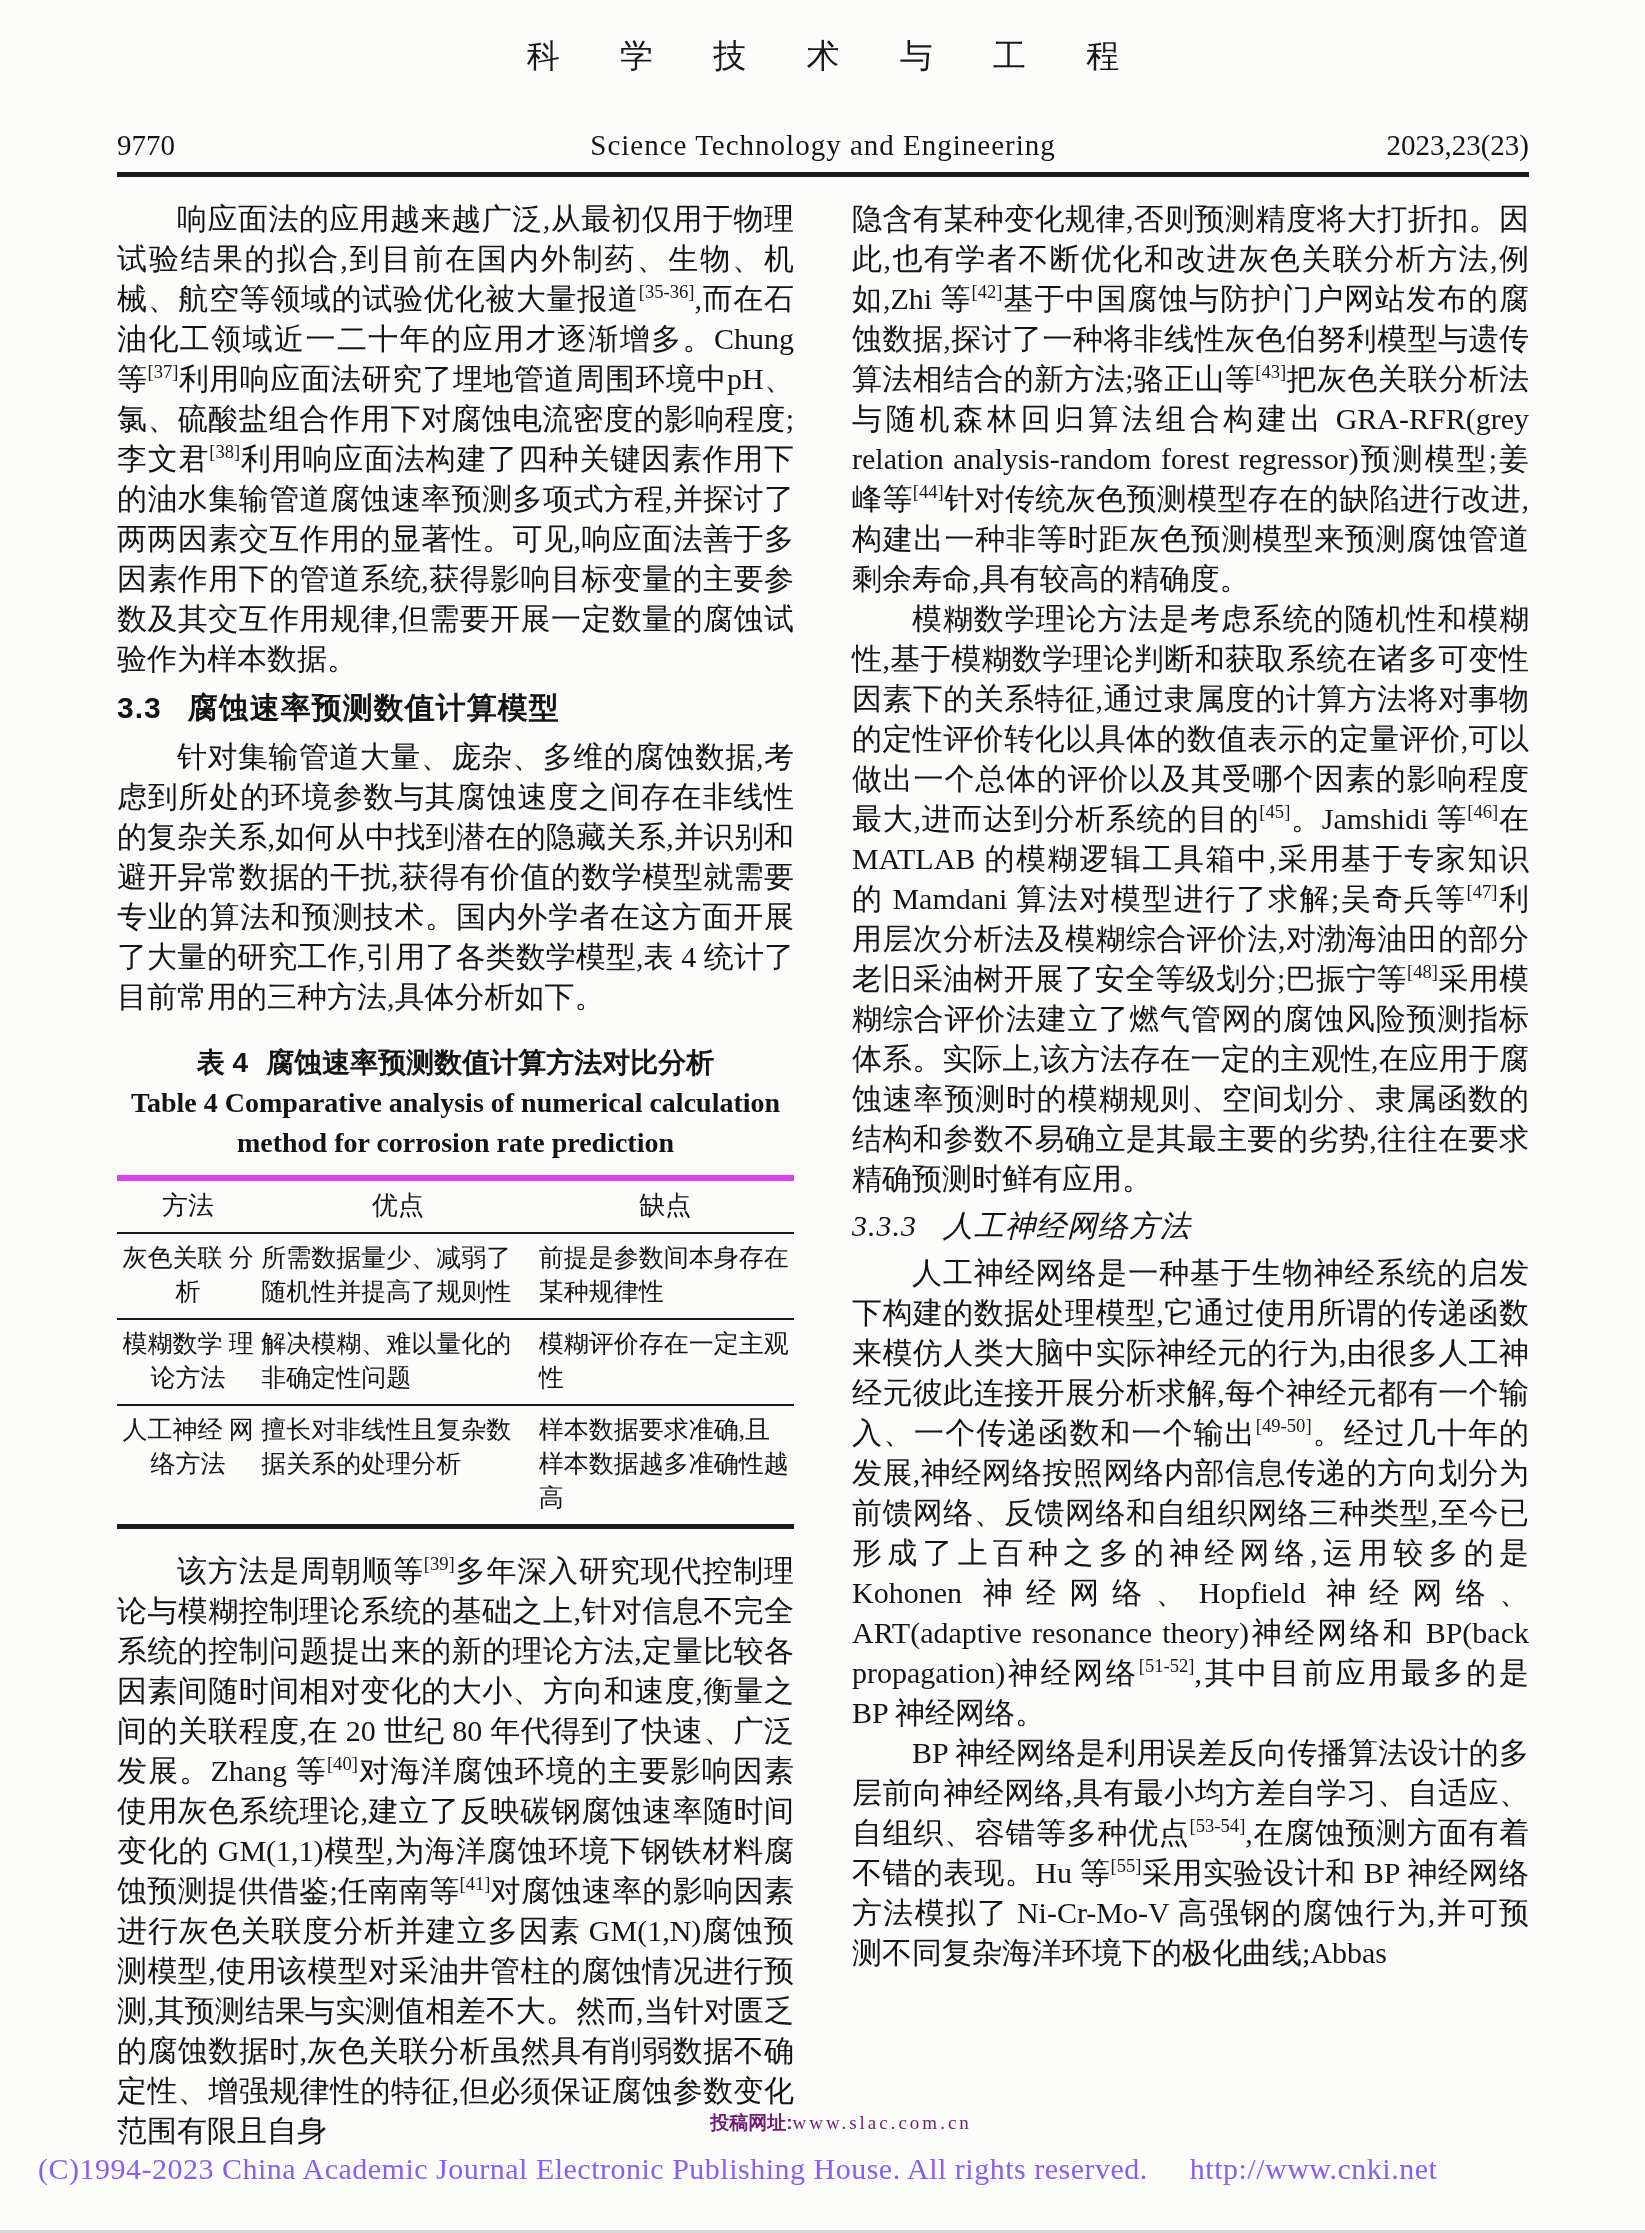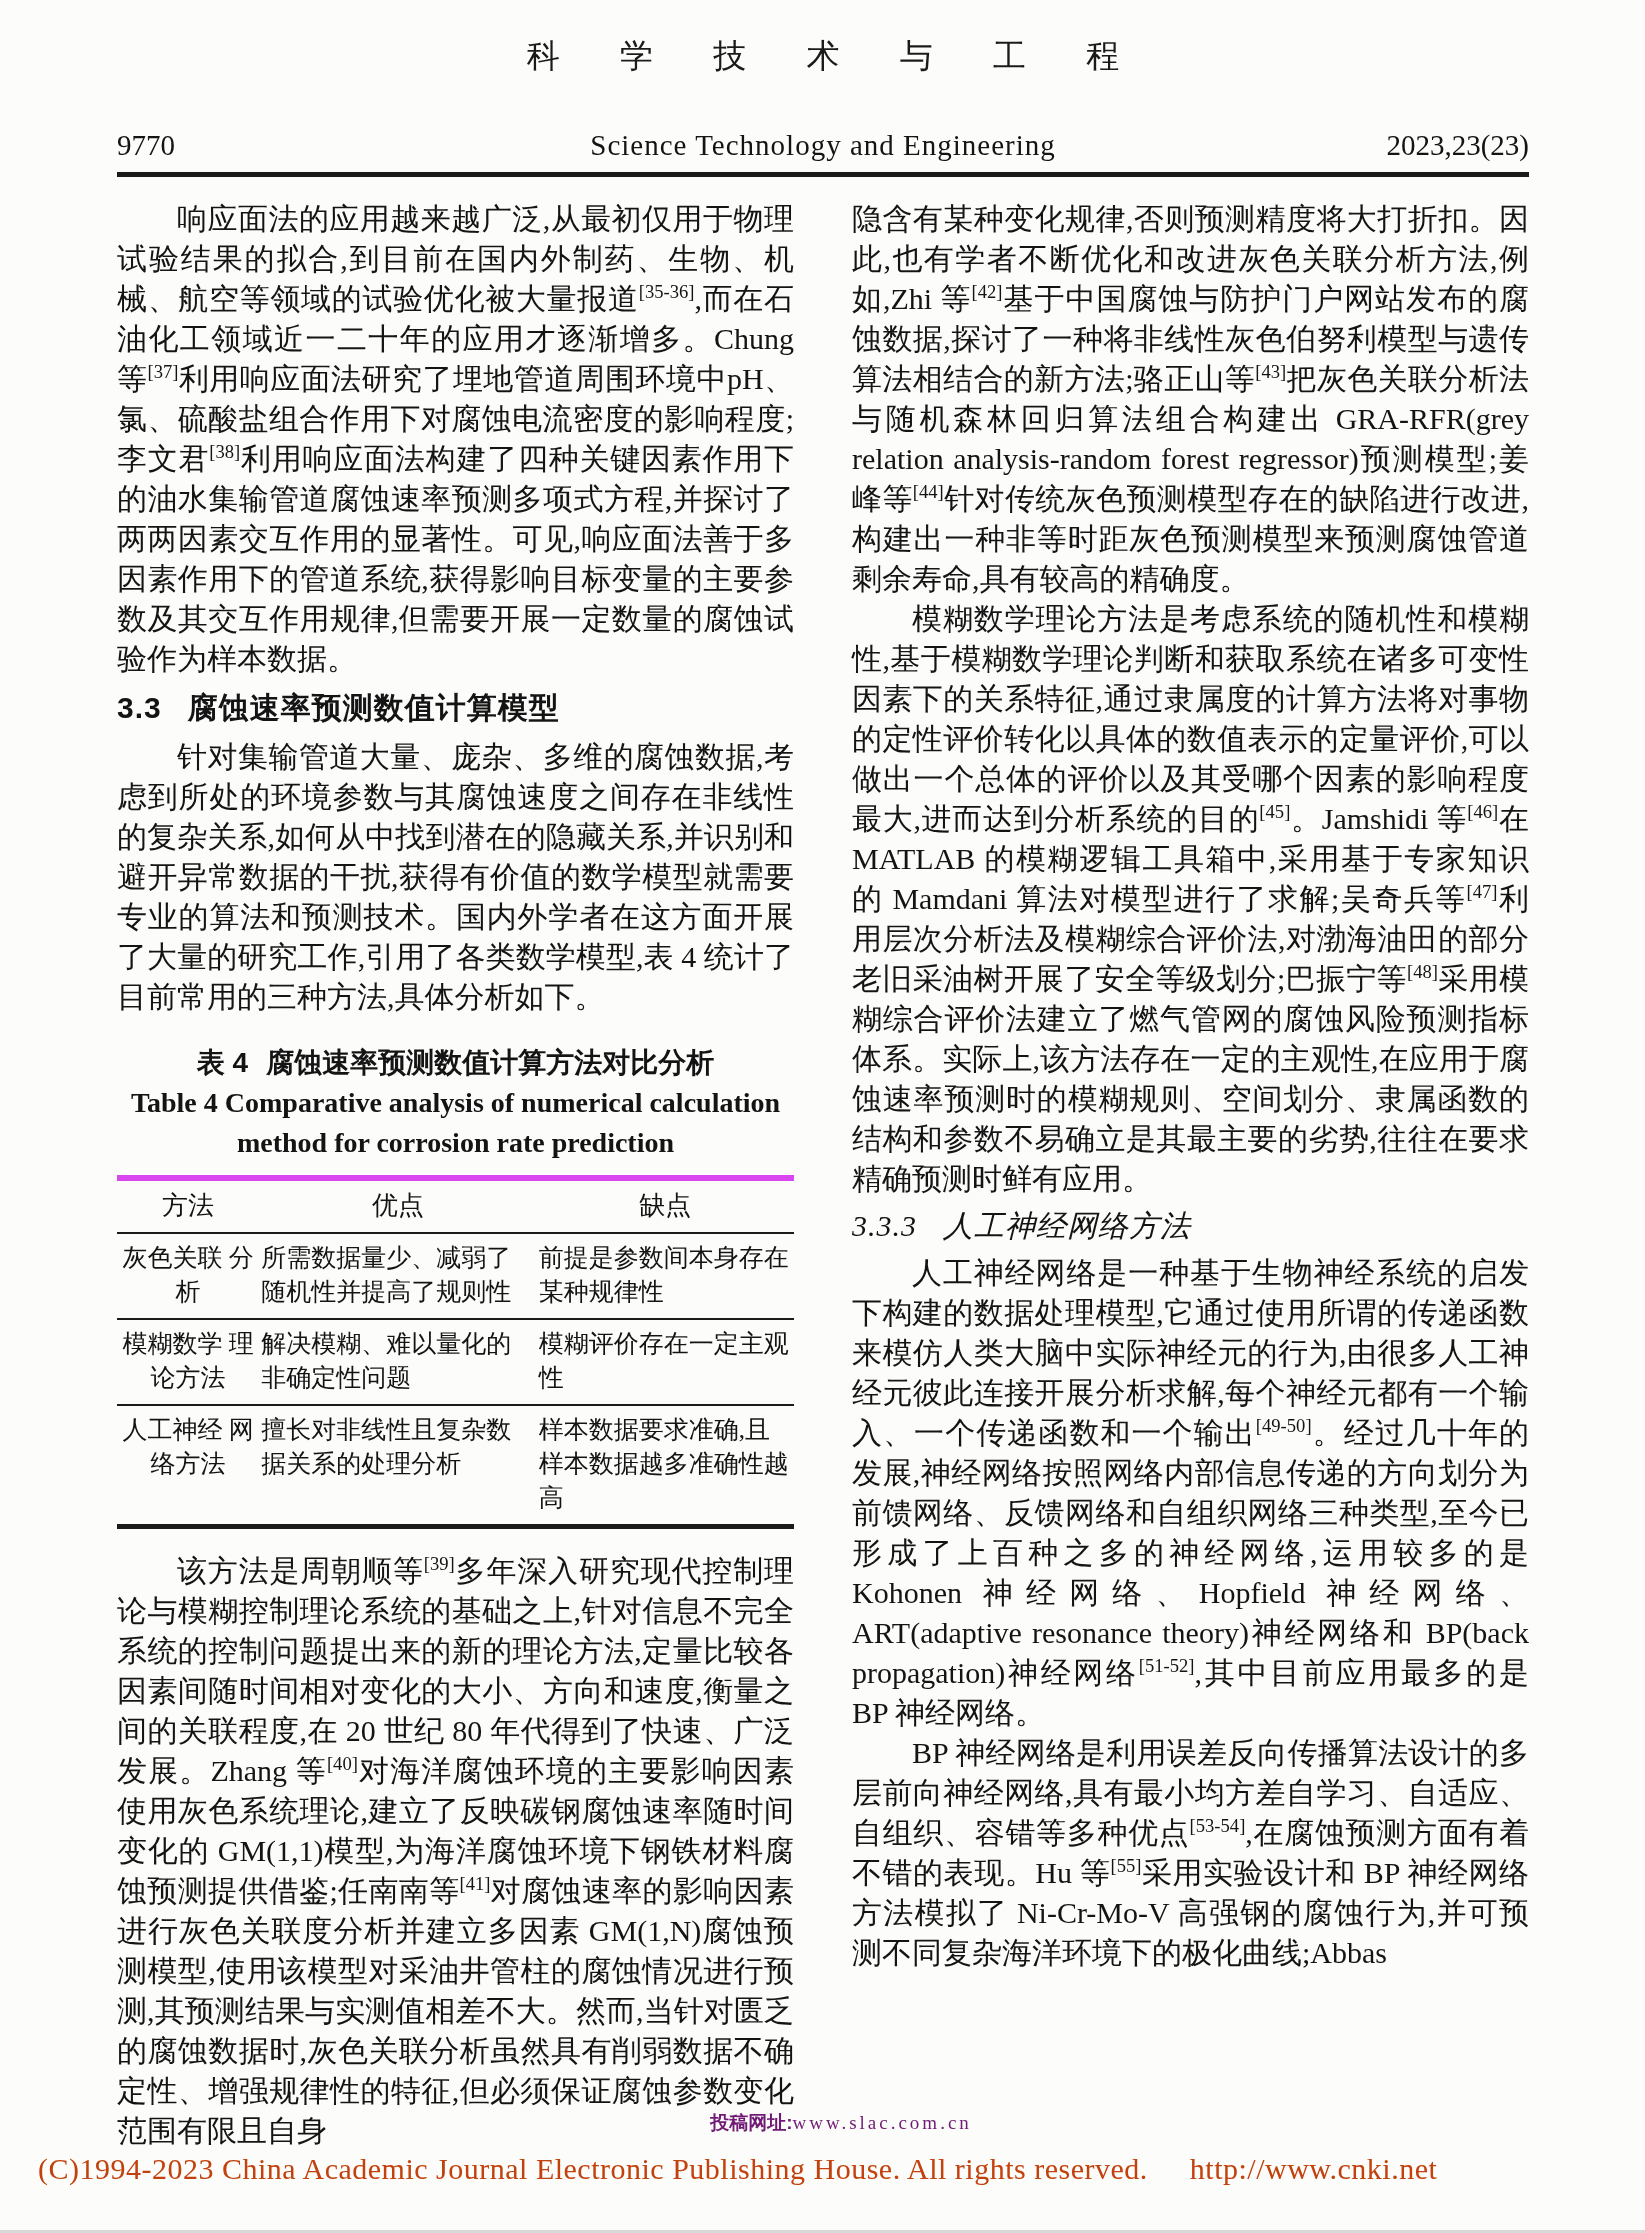--- a/index.html
+++ b/index.html
@@ -94,21 +94,21 @@
     position:absolute; left:0; right:0; bottom:94px;
     text-align:center; font-size:19px; color:#701a75;margin-left:36px;
   }
   .footer-submit .submit-label {
     font-family:"Liberation Sans","DejaVu Sans",sans-serif;
     font-weight:bold;
   }
   .footer-submit .submit-url { letter-spacing:3px; }
   .footer-copy {
     position:absolute; left:38px; bottom:44px;
-    font-size:30px; color:#c2410c; letter-spacing:0.5px;
+    font-size:30px; color:#8b5cf6; letter-spacing:0.5px;
     white-space:nowrap;
   }
   .footer-copy .cnki-url { margin-left:42px; }
 </style>
 </head>
 <body>
 
 <div class="page">
 
   <div class="header">

